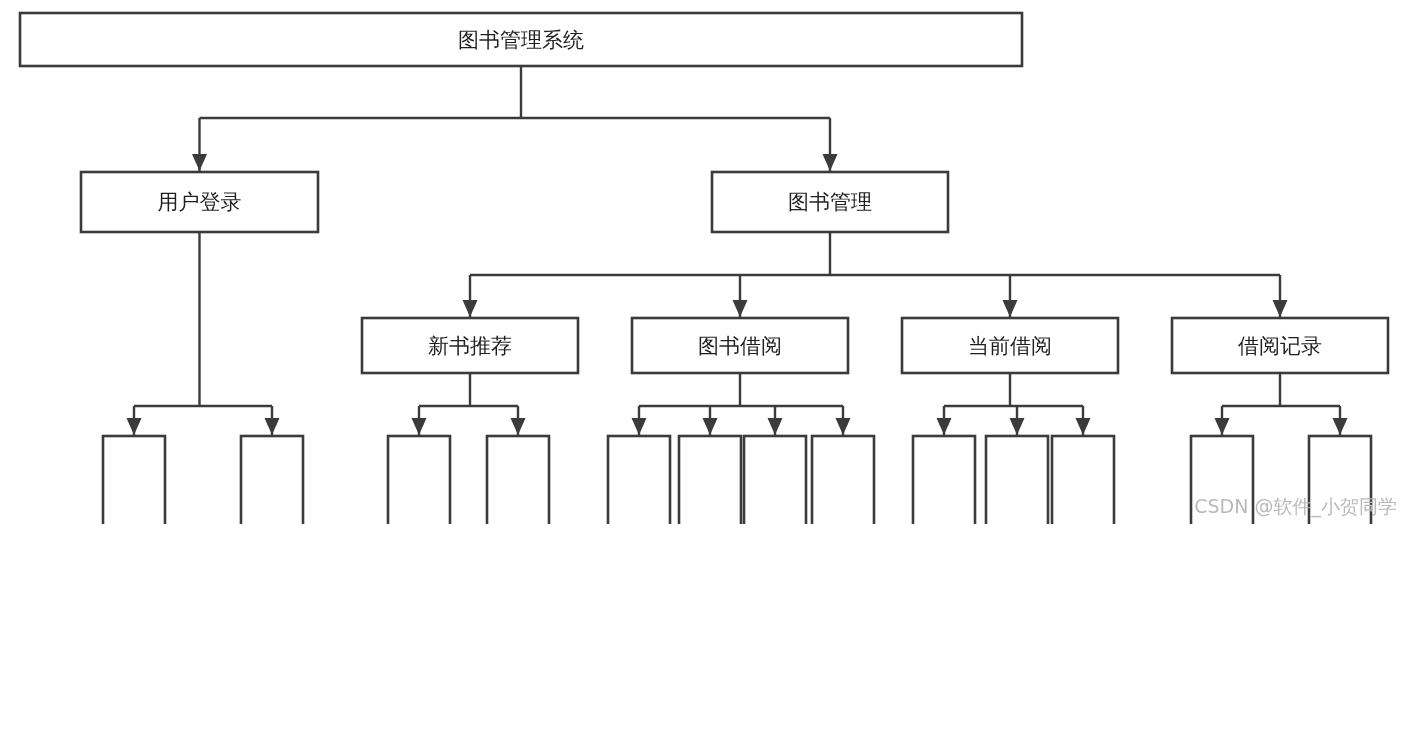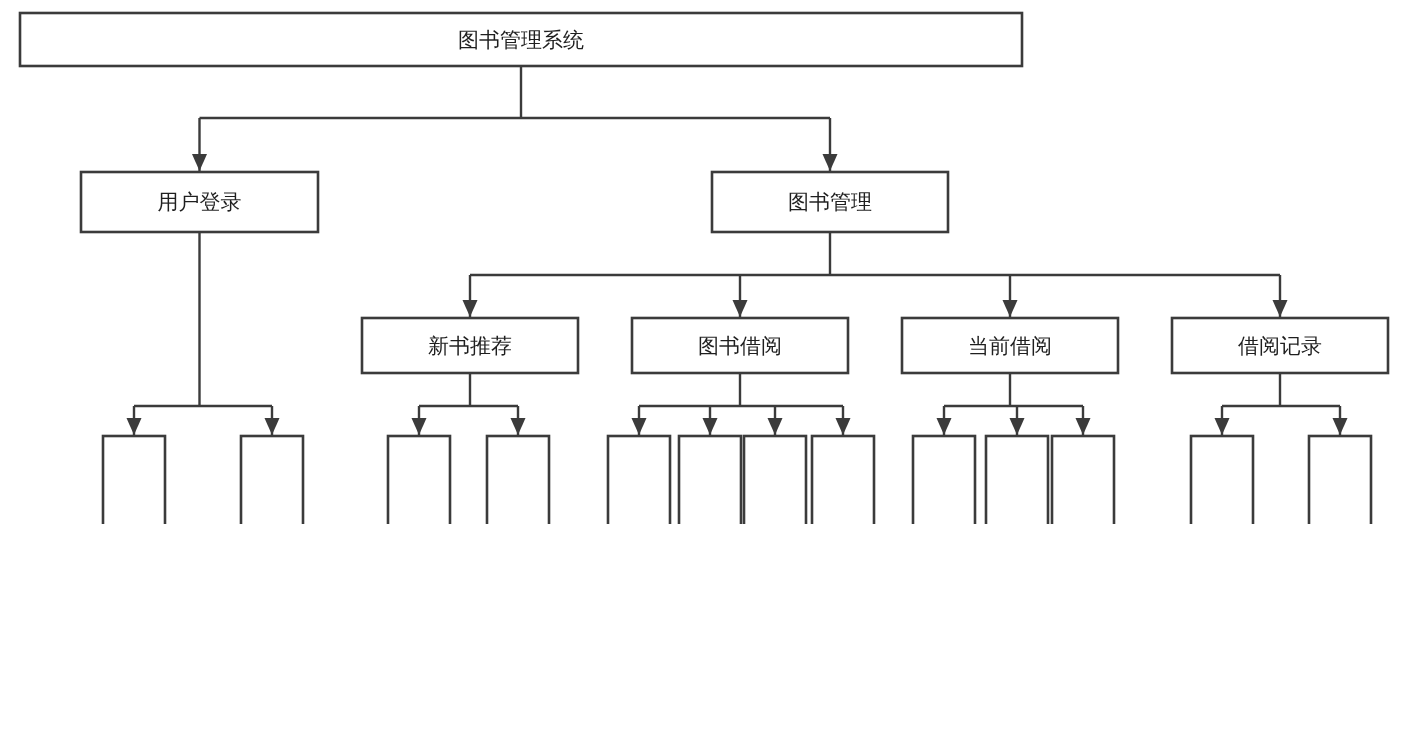--- a/index.html
+++ b/index.html
@@ -178,13 +178,14 @@
       <div class="vert-label" style="left: 679px; top: 444px; width: 62px; height: 297px;">新增图书（管理员）</div>
       <div class="vert-label" style="left: 744px; top: 444px; width: 62px; height: 297px;">编辑图书（管理员）</div>
       <div class="vert-label centered" style="left: 812px; top: 436px; width: 62px; height: 297px;">借阅图书</div>
       <div class="vert-label centered" style="left: 913px; top: 436px; width: 62px; height: 297px;">查询图书</div>
       <div class="vert-label centered" style="left: 986px; top: 436px; width: 62px; height: 297px;">归还图书</div>
       <div class="vert-label" style="left: 1052px; top: 444px; width: 62px; height: 297px;">确认归还（管理员）</div>
       <div class="vert-label" style="left: 1191px; top: 444px; width: 62px; height: 297px;">新增借阅记录</div>
       <div class="vert-label" style="left: 1309px; top: 444px; width: 62px; height: 297px;">查询借阅记录</div>
     </div>
 
+  <div class="watermark">CSDN @软件_小贺同学</div>
 </div>
 
 </body></html>

